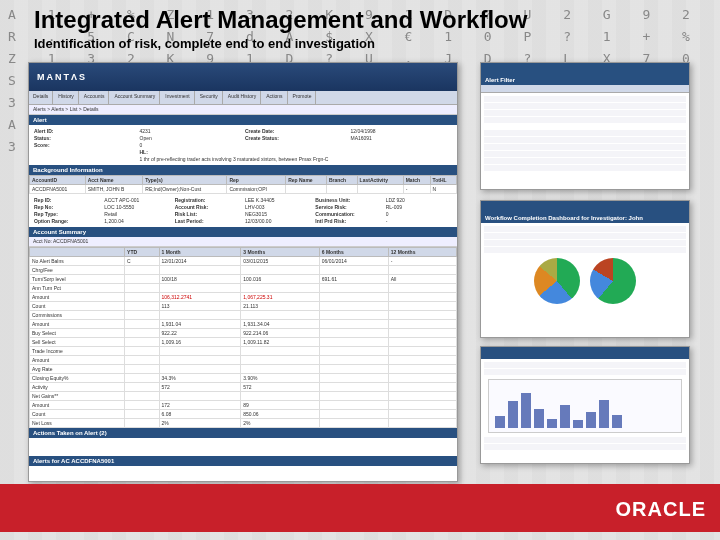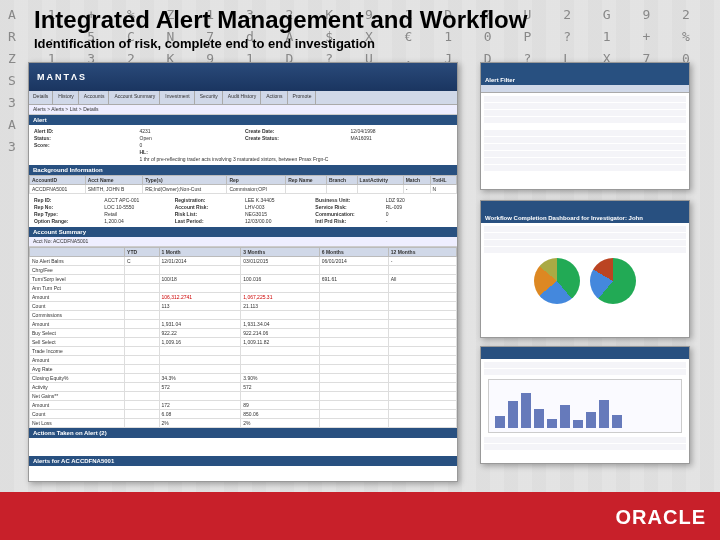--- a/index.html
+++ b/index.html
@@ -69,21 +69,21 @@
   .mini-title { background: #285080; color: #fff; font-size: 6px; padding: 2px 4px; font-weight: bold; }
   
   .pie { display: inline-block; width: 46px; height: 46px; border-radius: 50%; margin: 4px; }
   .pie1 { background: conic-gradient(#2a5 0 140deg, #48d 140deg 230deg, #d82 230deg 310deg, #aa4 310deg 360deg); }
   .pie2 { background: conic-gradient(#2a5 0 220deg, #48d 220deg 300deg, #b42 300deg 360deg); }
   
   .bars { display: flex; align-items: flex-end; gap: 3px; height: 54px; padding: 4px 6px; border: 1px solid #ccc; margin: 4px; background: #fafaff; }
   .bars div { width: 10px; background: #667abb; }
   
   .footer-bar {
-    position: absolute; left: 0; right: 0; bottom: 0; height: 48px;
+    position: absolute; left: 0; right: 0; bottom: 8px; height: 48px;
     background: #c8202a; z-index: 6;
   }
   .footer-bar .oracle {
     position: absolute; right: 14px; top: 14px;
     color: #fff; font-size: 20px; font-weight: bold; letter-spacing: 1px;
     font-family: Arial, sans-serif;
   }
 </style>
 </head>
 <body>

